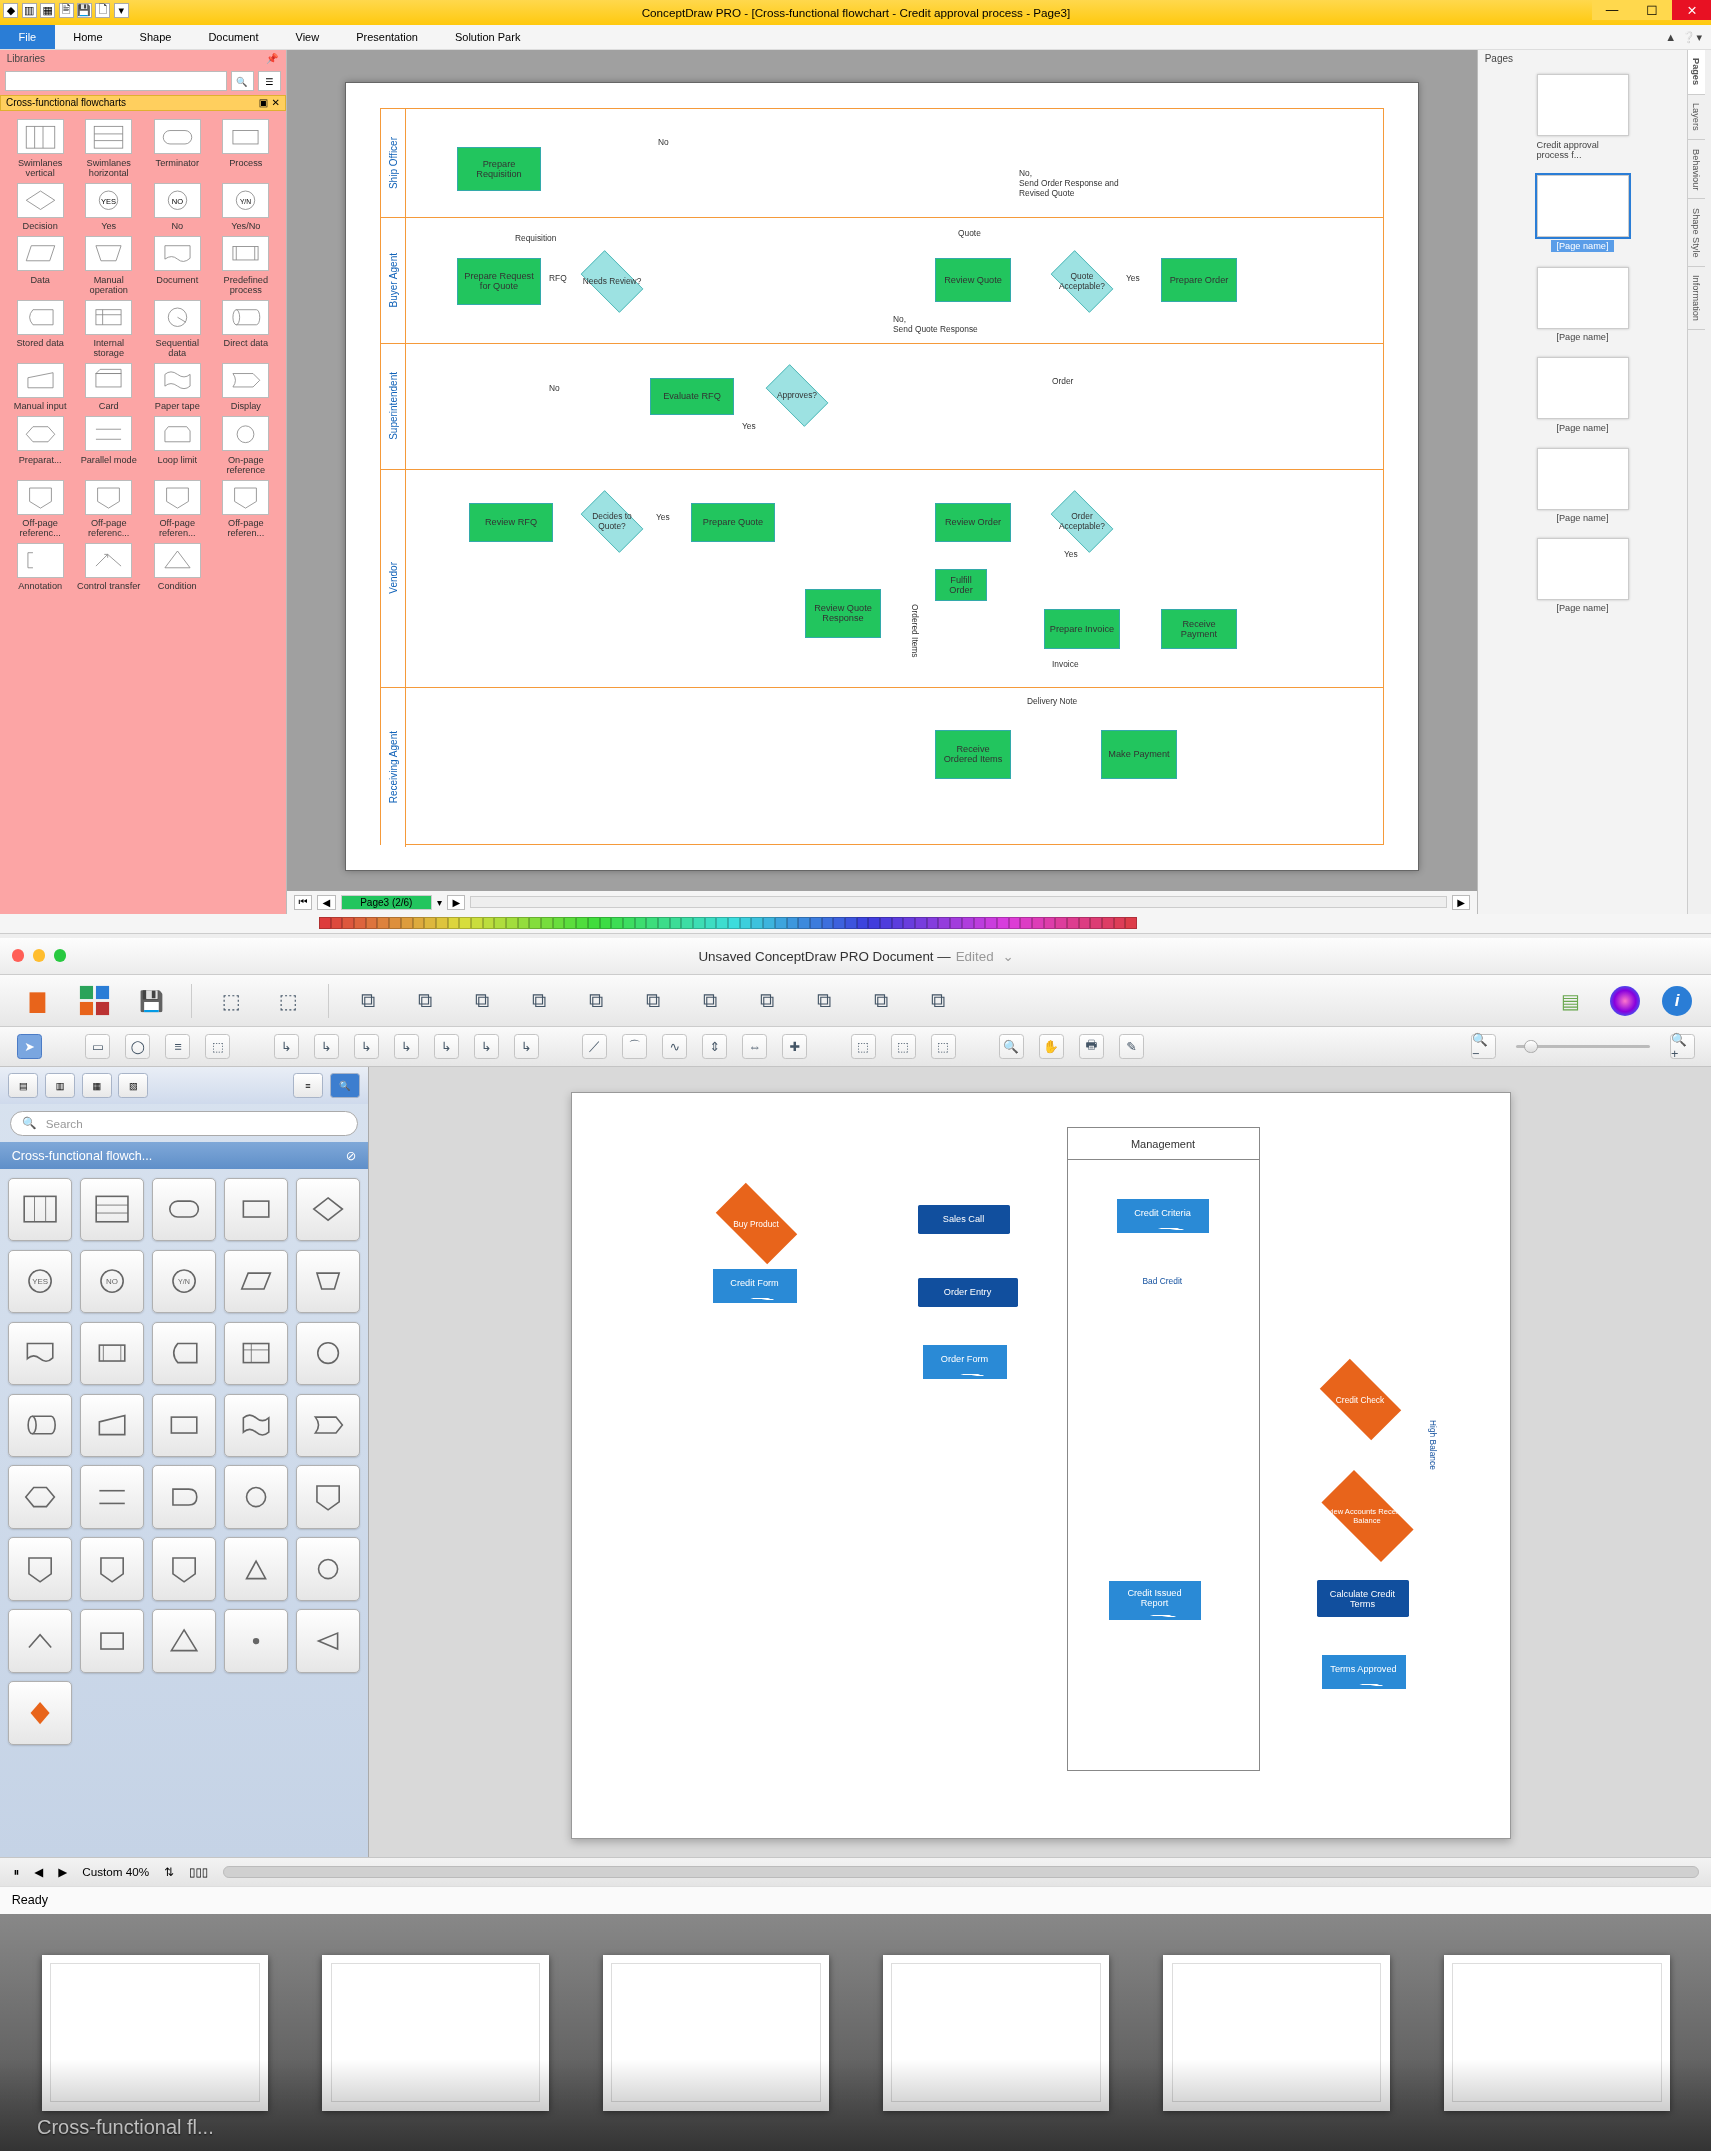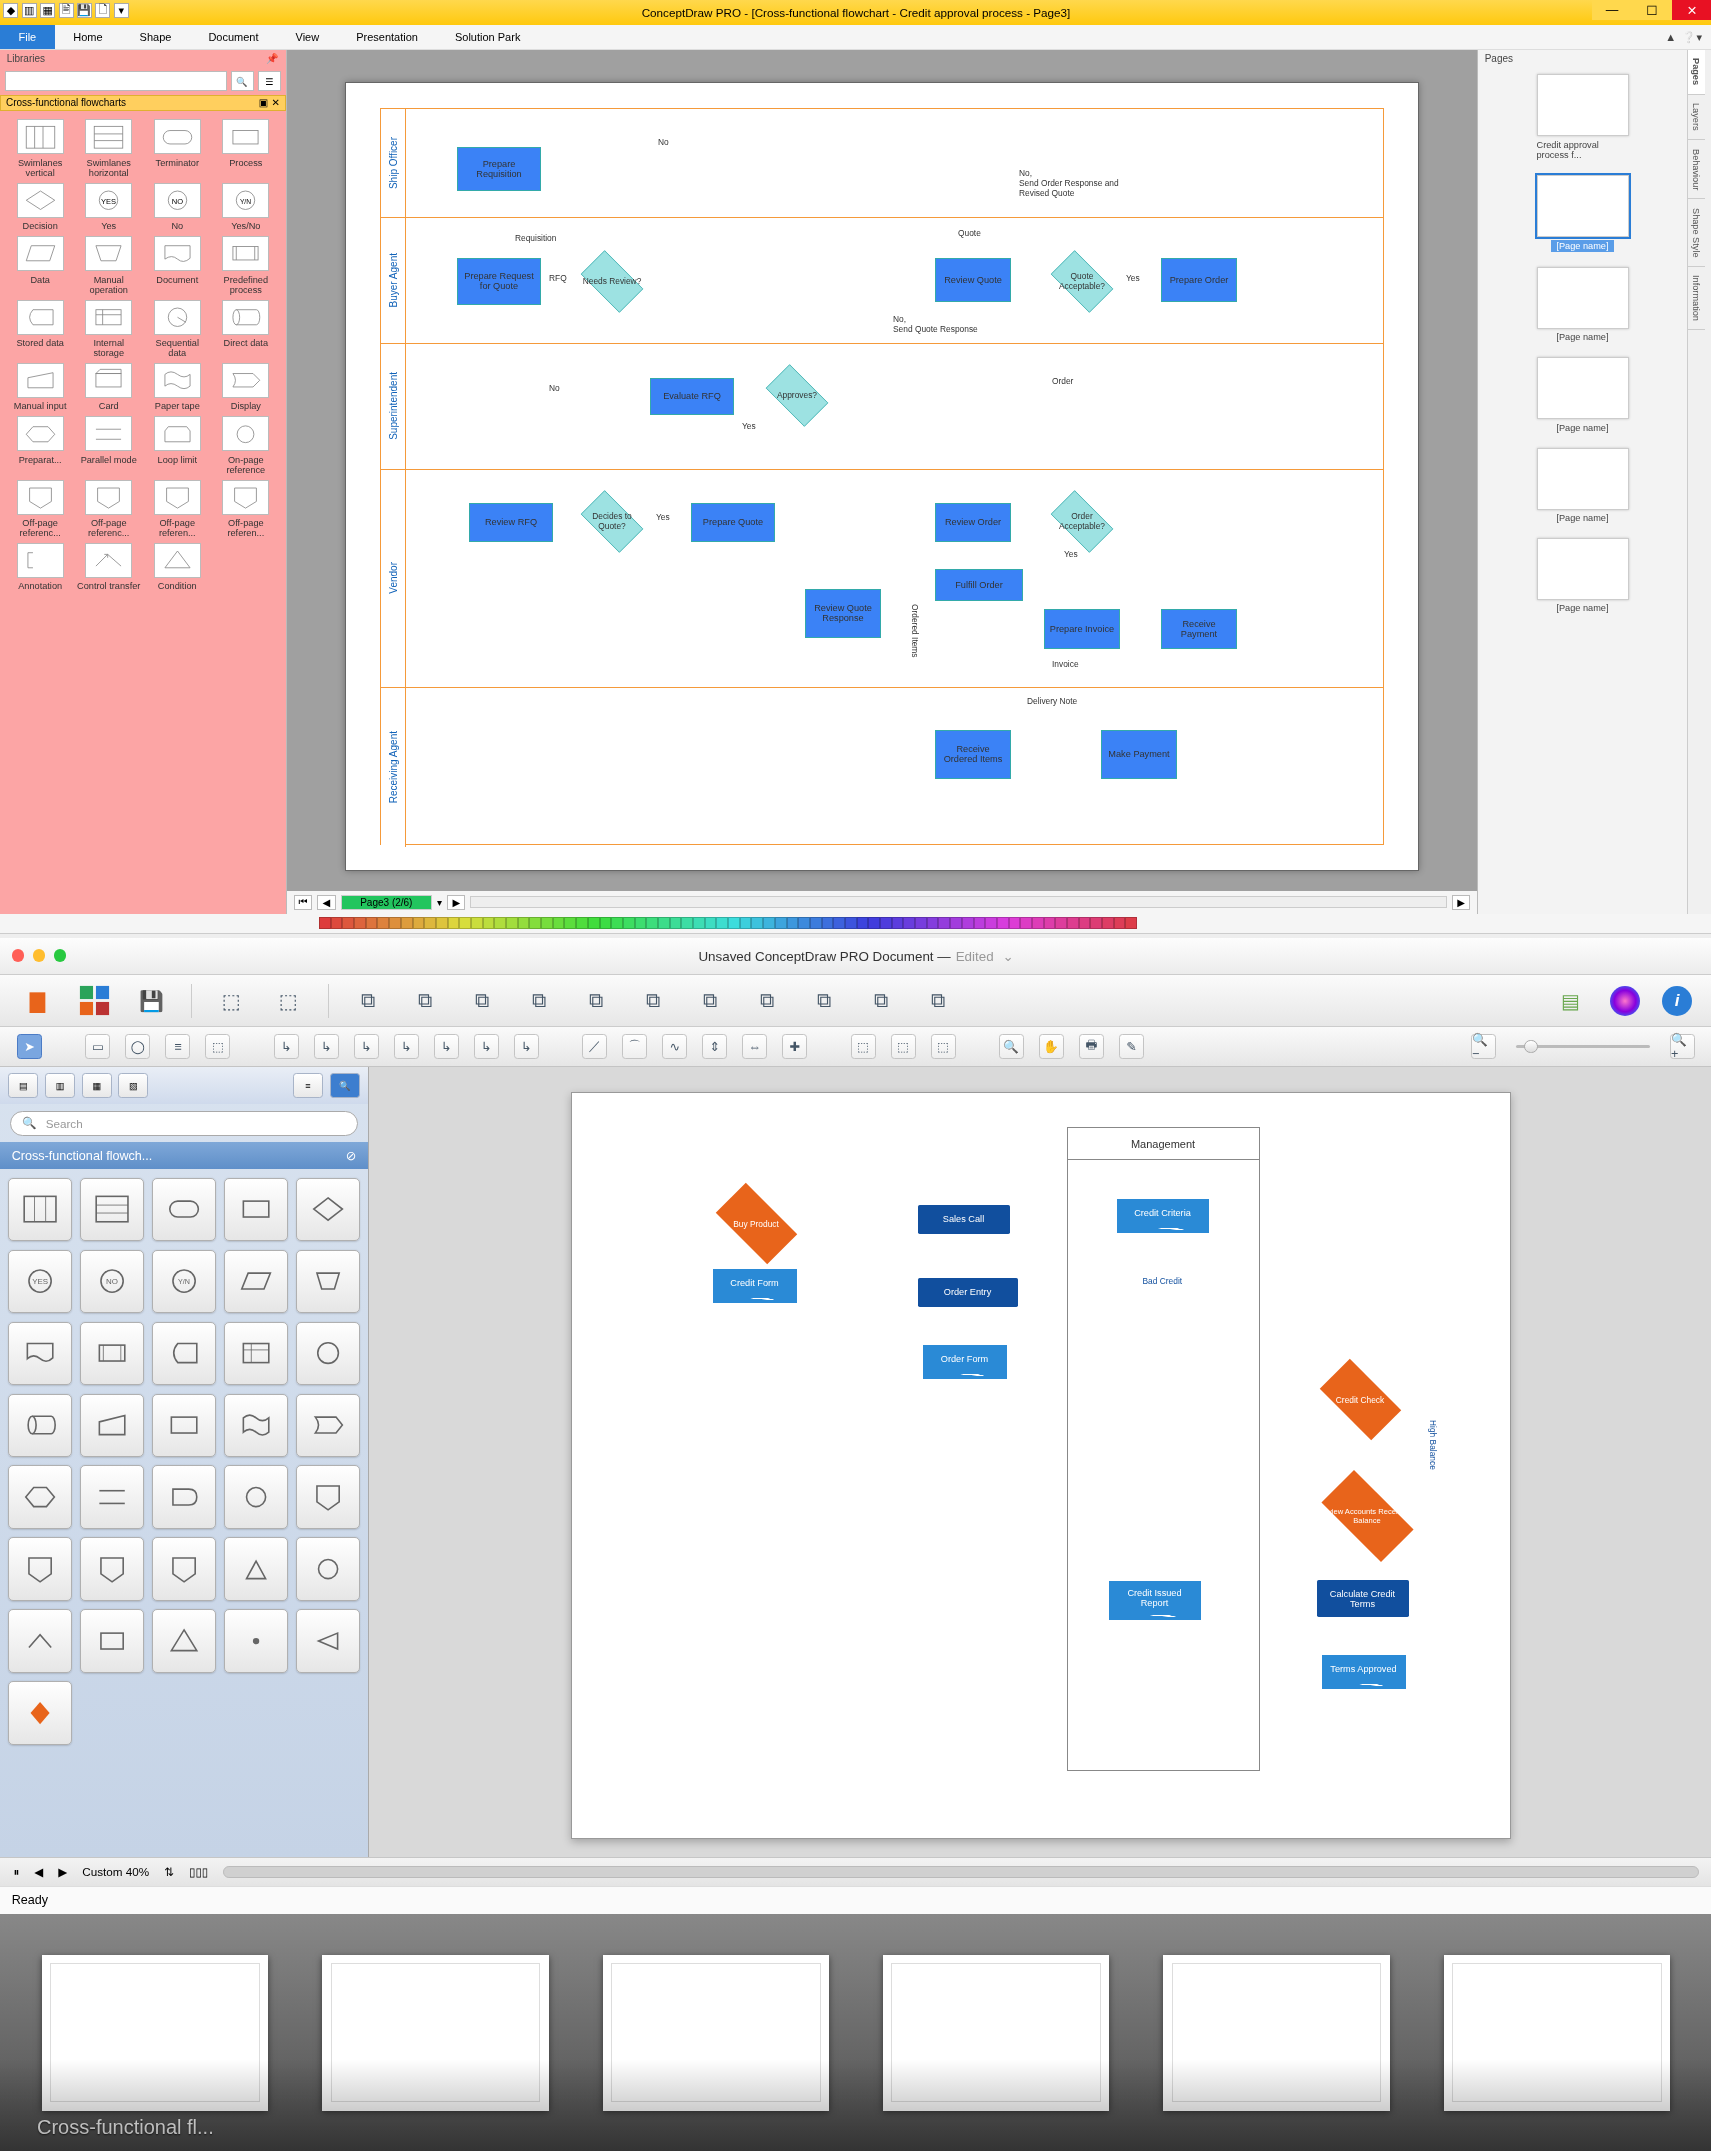--- a/index.html
+++ b/index.html
@@ -40,21 +40,21 @@
   
   #win-canvas-wrap{flex:1;display:flex;flex-direction:column;background:#999;}
   #win-canvas-scroll{flex:1;display:flex;align-items:center;justify-content:center;background:#a0a0a0;padding:17px 17px 5px 17px;overflow:hidden;}
   #win-canvas{background:#fff;width:1074px;height:789px;border:0.8px solid #666;position:relative;box-shadow:0 0 6.7px rgba(0,0,0,.3);}
   
   .swim-frame{position:absolute;left:34px;top:25px;right:34px;bottom:25px;border:1.7px solid #f59a3a;}
   .swim-lane{position:absolute;left:0;right:0;border-bottom:1.3px solid #f59a3a;}
   .swim-lane.last{border-bottom:none;}
   .swim-label{position:absolute;left:0;top:0;bottom:0;width:25px;background:#fff;border-right:1.3px solid #f59a3a;display:flex;align-items:center;justify-content:center;}
   .swim-label span{writing-mode:vertical-rl;transform:rotate(180deg);font-size:10px;color:#1062b8;}
-  .fc-box{position:absolute;background:#3b82f6;border:0.8px solid #3aa;display:flex;align-items:center;justify-content:center;font-size:9.2px;text-align:center;padding:3.4px;color:#333;}
+  .fc-box{position:absolute;background:#22c55e;border:0.8px solid #3aa;display:flex;align-items:center;justify-content:center;font-size:9.2px;text-align:center;padding:3.4px;color:#333;}
   .fc-diamond{position:absolute;width:76px;height:47px;}
   .fc-diamond .d-shape{position:absolute;inset:0;transform:rotate(45deg) scale(.72);background:#9de2e2;border:0.8px solid #3aa;}
   .fc-diamond .d-lbl{position:absolute;inset:0;display:flex;align-items:center;justify-content:center;font-size:8.4px;text-align:center;color:#333;padding:5px;}
   .fc-txt{position:absolute;font-size:8.4px;color:#333;}
   
   #win-pagebar{height:23.5px;background:#f5f5f5;display:flex;align-items:center;gap:5px;padding:0 6.7px;font-size:10px;}
   #win-pagebar .pgnav{width:18.5px;height:15px;border:0.8px solid #bbb;background:#fff;display:flex;align-items:center;justify-content:center;}
   
   #win-pages{width:210px;background:#f3f3f3;border-left:0.8px solid #bbb;display:flex;flex-direction:column;}
   #win-pages-header{padding:3.4px 6.7px;font-size:10px;color:#444;}
@@ -523,21 +523,21 @@
               </div>
             <div class="fc-txt" style="left:275px;top:403px;">Yes</div>
             <div class="fc-box" style="left:310px;top:394px;width:84px;height:39px;">Prepare Quote</div>
             <div class="fc-box" style="left:424px;top:480px;width:76px;height:49px;">Review Quote Response</div>
             <div class="fc-box" style="left:554px;top:394px;width:76px;height:39px;">Review Order</div>
             <div class="fc-diamond" style="left:663px;top:389px;">
                 <div class="d-shape"></div>
                 <div class="d-lbl">Order Acceptable?</div>
               </div>
             <div class="fc-txt" style="left:683px;top:440px;">Yes</div>
-            <div class="fc-box" style="left:554px;top:460px;width:88px;height:32px;">Fulfill Order</div>
+            <div class="fc-box" style="left:554px;top:460px;width:52px;height:32px;">Fulfill Order</div>
             <div class="fc-box" style="left:663px;top:500px;width:76px;height:40px;">Prepare Invoice</div>
             <div class="fc-box" style="left:780px;top:500px;width:76px;height:40px;">Receive Payment</div>
             <div class="fc-txt" style="left:529px;top:495px;writing-mode:vertical-rl;">Ordered Items</div>
             <div class="fc-txt" style="left:671px;top:550px;">Invoice</div>
 
             <div class="fc-txt" style="left:646px;top:587px;">Delivery Note</div>
             <div class="fc-box" style="left:554px;top:621px;width:76px;height:49px;">Receive Ordered Items</div>
             <div class="fc-box" style="left:720px;top:621px;width:76px;height:49px;">Make Payment</div>
           </div>
         </div>

